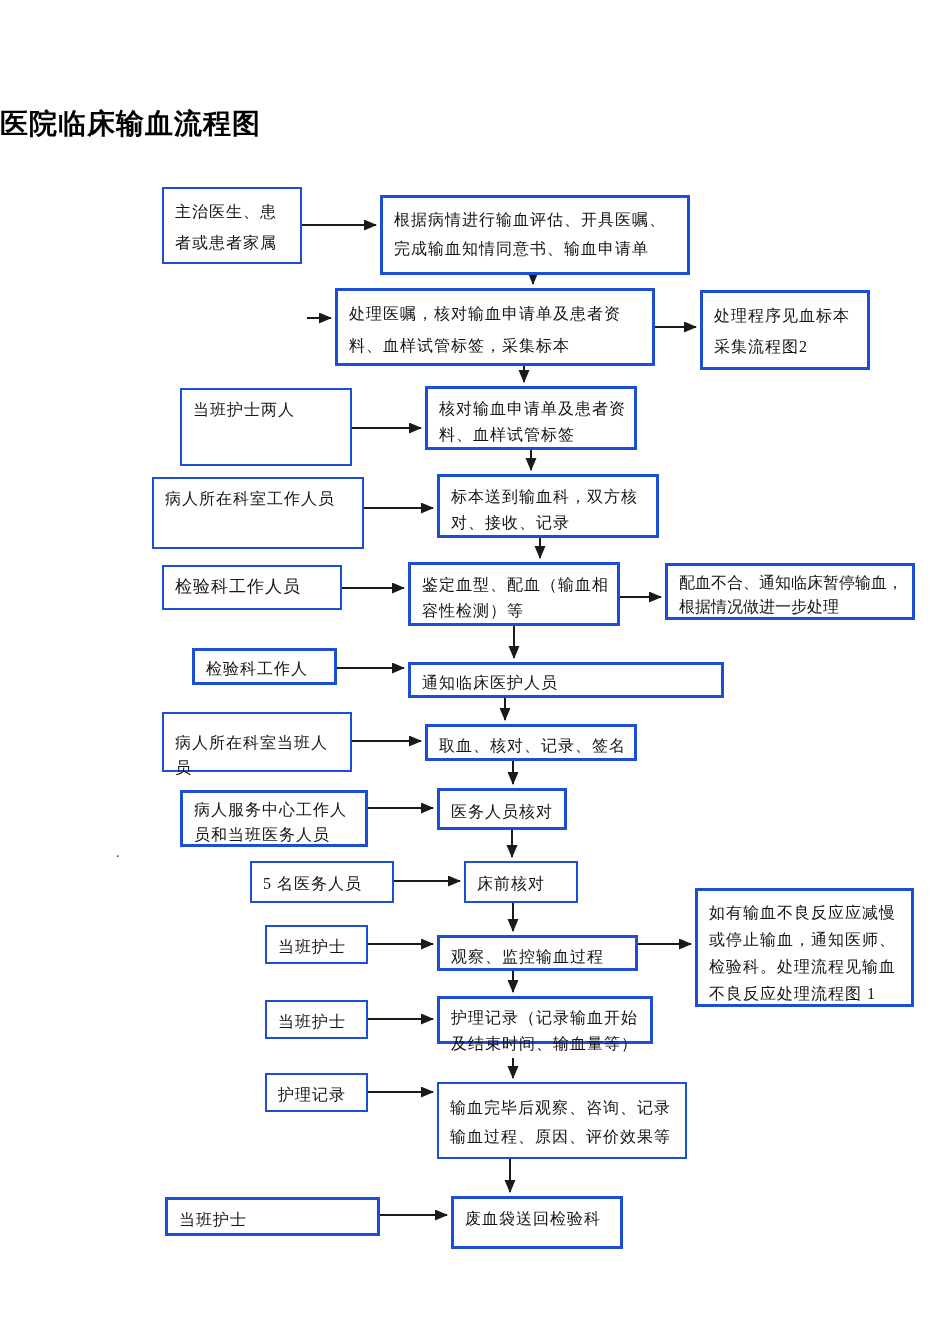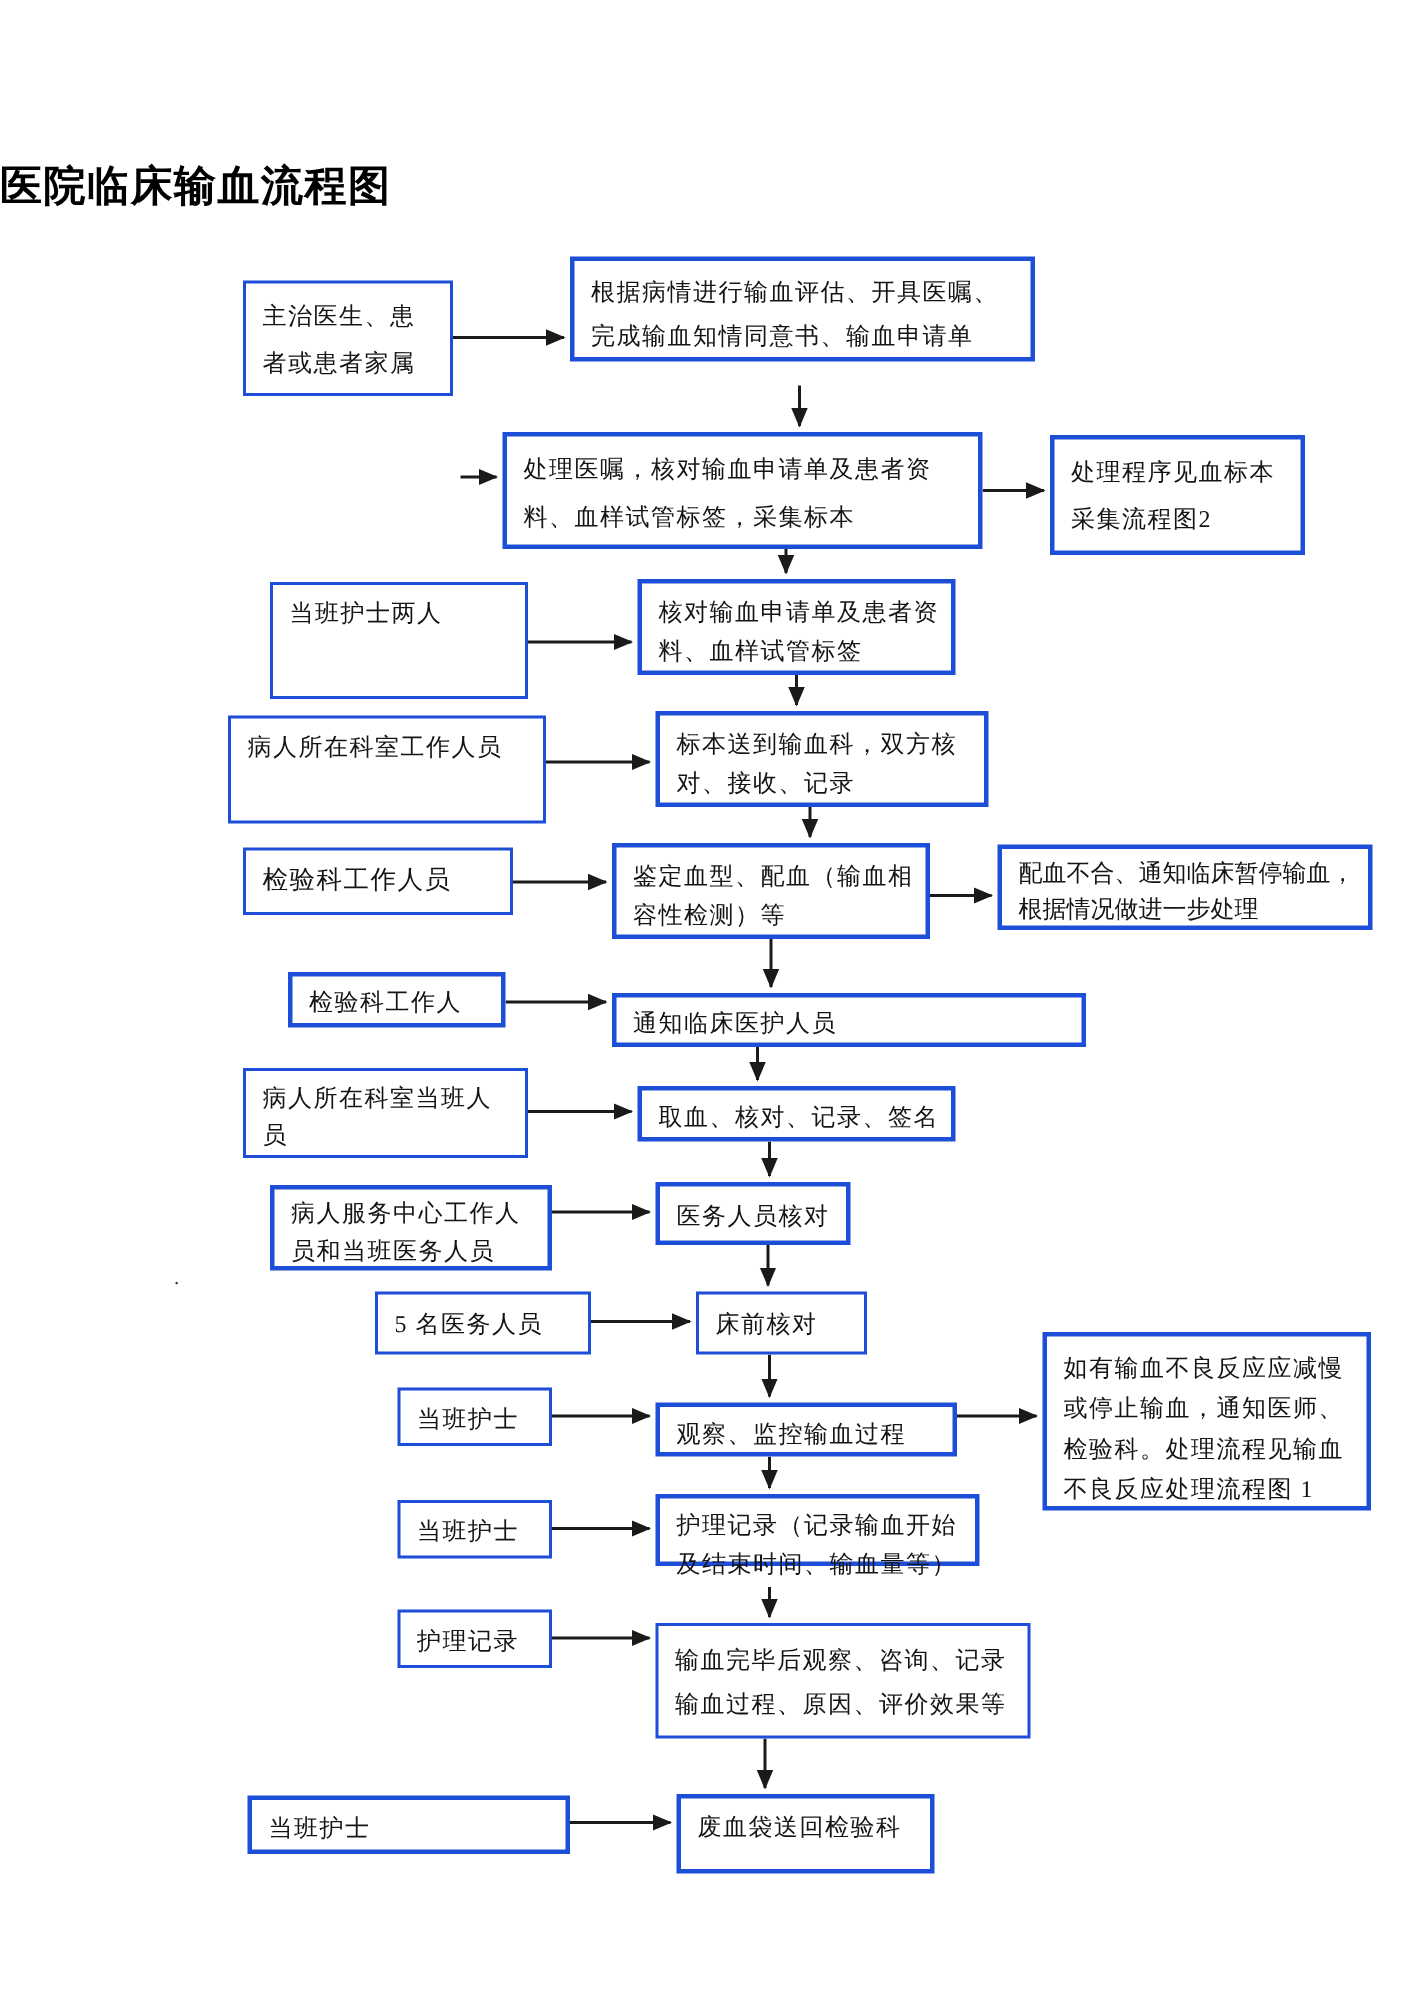--- a/index.html
+++ b/index.html
@@ -81,39 +81,39 @@
     <line x1="368" y1="808" x2="433" y2="808" marker-end="url(#ah)"></line>
     <line x1="394" y1="881" x2="460" y2="881" marker-end="url(#ah)"></line>
     <line x1="368" y1="944" x2="433" y2="944" marker-end="url(#ah)"></line>
     <line x1="638" y1="944" x2="691" y2="944" marker-end="url(#ah)"></line>
     <line x1="368" y1="1019" x2="433" y2="1019" marker-end="url(#ah)"></line>
     <line x1="368" y1="1092" x2="433" y2="1092" marker-end="url(#ah)"></line>
     <line x1="380" y1="1215" x2="447" y2="1215" marker-end="url(#ah)"></line>
   </svg>
 
   <div class="box thick" style="left:162px;top:187px;width:140px;height:77px;line-height:31px">主治医生、患者或患者家属</div>
-  <div class="box" style="left:380px;top:171px;width:310px;height:70px;line-height:29px">根据病情进行输血评估、开具医嘱、完成输血知情同意书、输血申请单</div>
+  <div class="box" style="left:380px;top:195px;width:310px;height:80px;line-height:29px">根据病情进行输血评估、开具医嘱、完成输血知情同意书、输血申请单</div>
 
   <div class="box" style="left:335px;top:288px;width:320px;height:78px;line-height:32px">处理医嘱，核对输血申请单及患者资料、血样试管标签，采集标本</div>
   <div class="box" style="left:700px;top:290px;width:170px;height:80px;line-height:31px">处理程序见血标本采集流程图2</div>
 
   <div class="box thick" style="left:180px;top:388px;width:172px;height:78px">当班护士两人</div>
   <div class="box" style="left:425px;top:386px;width:212px;height:64px">核对输血申请单及患者资料、血样试管标签</div>
 
   <div class="box thick" style="left:152px;top:477px;width:212px;height:72px">病人所在科室工作人员</div>
   <div class="box" style="left:437px;top:474px;width:222px;height:64px">标本送到输血科，双方核对、接收、记录</div>
 
   <div class="box thick" style="left:162px;top:565px;width:180px;height:45px;font-size:17px">检验科工作人员</div>
   <div class="box" style="left:408px;top:562px;width:212px;height:64px">鉴定血型、配血（输血相容性检测）等</div>
   <div class="box tight" style="left:665px;top:563px;width:250px;height:57px;line-height:24px;padding-top:5px">配血不合、通知临床暂停输血，根据情况做进一步处理</div>
 
   <div class="box" style="left:192px;top:648px;width:145px;height:37px;padding-top:5px">检验科工作人</div>
   <div class="box" style="left:408px;top:662px;width:316px;height:36px;padding-top:5px">通知临床医护人员</div>
 
-  <div class="box thick" style="left:162px;top:712px;width:190px;height:60px;line-height:25px;padding-top:6px">病人所在科室当班人员</div>
+  <div class="box thick" style="left:162px;top:712px;width:190px;height:60px;line-height:25px;padding-top:16px">病人所在科室当班人员</div>
   <div class="box" style="left:425px;top:724px;width:212px;height:37px;padding-top:6px">取血、核对、记录、签名</div>
 
   <div class="box" style="left:180px;top:790px;width:188px;height:57px;line-height:25px;padding-top:4px">病人服务中心工作人员和当班医务人员</div>
   <div class="box" style="left:437px;top:788px;width:130px;height:42px;padding-top:8px">医务人员核对</div>
 
   <div class="box thick" style="left:250px;top:861px;width:144px;height:42px;padding-top:8px">5 名医务人员</div>
   <div class="box thick" style="left:464px;top:861px;width:114px;height:42px;padding-top:8px">床前核对</div>
 
   <div class="box thick" style="left:265px;top:925px;width:103px;height:39px;padding-top:7px">当班护士</div>
   <div class="box" style="left:437px;top:935px;width:201px;height:36px;padding-top:6px">观察、监控输血过程</div>

